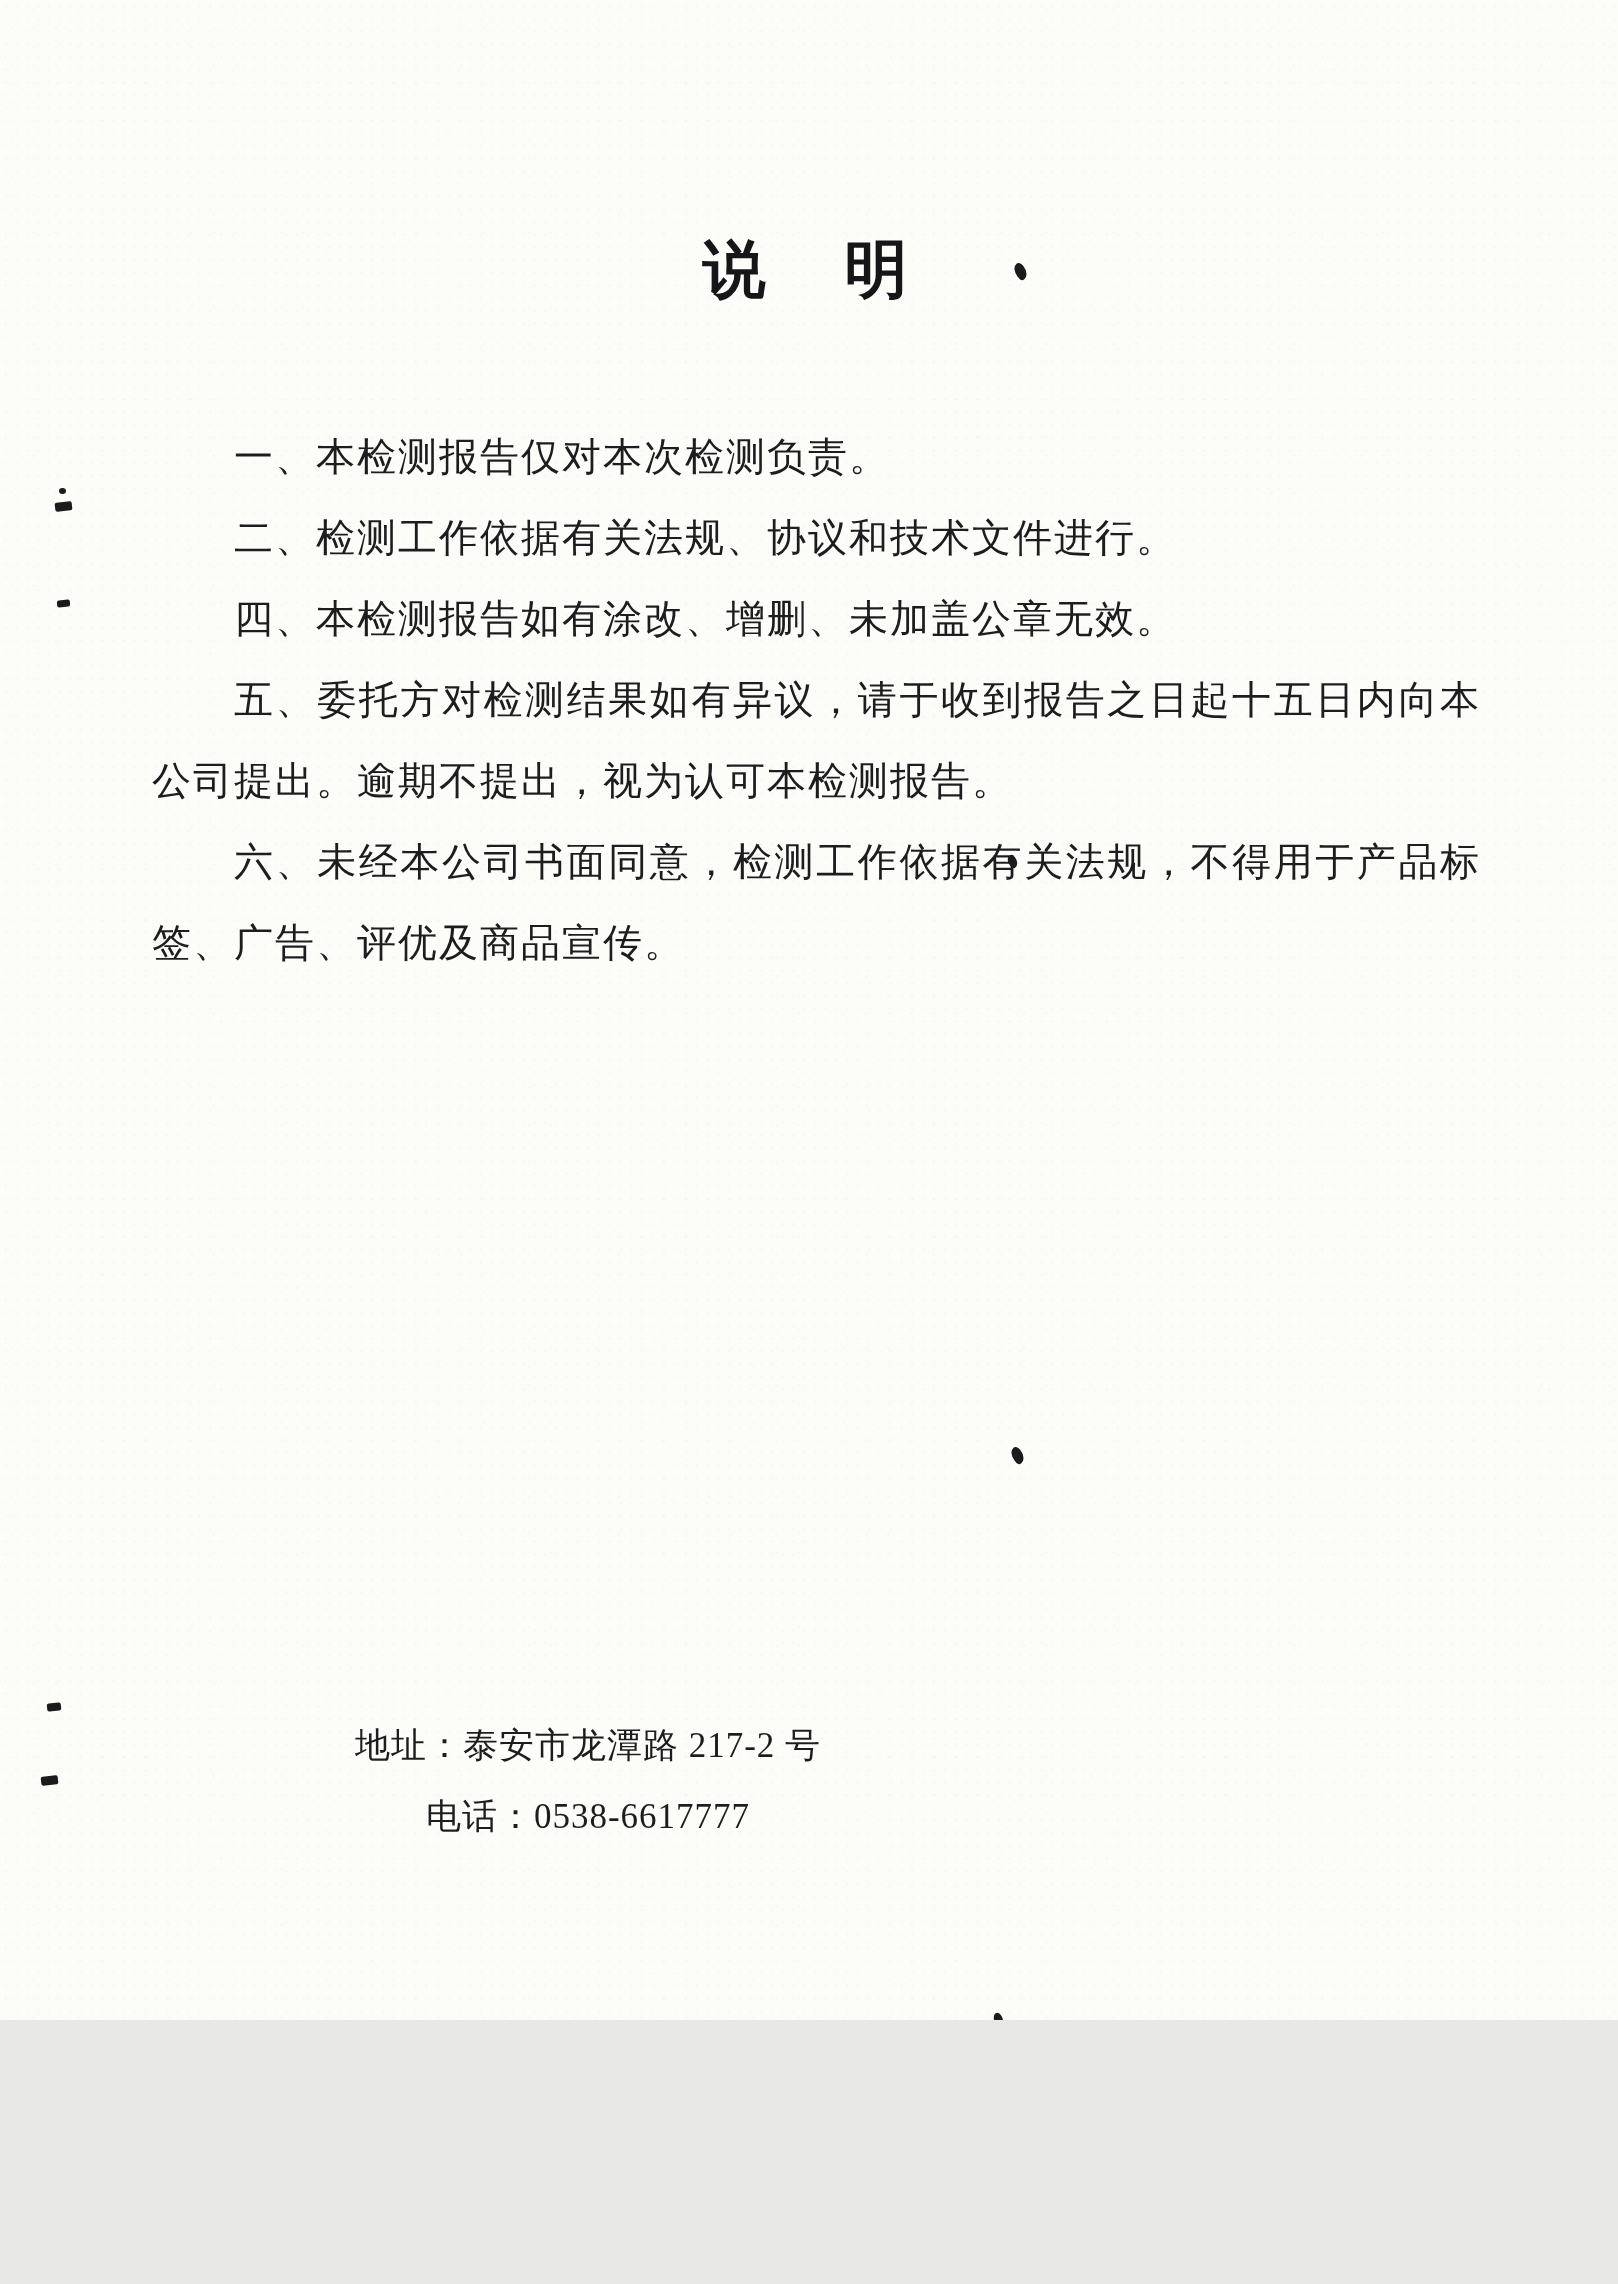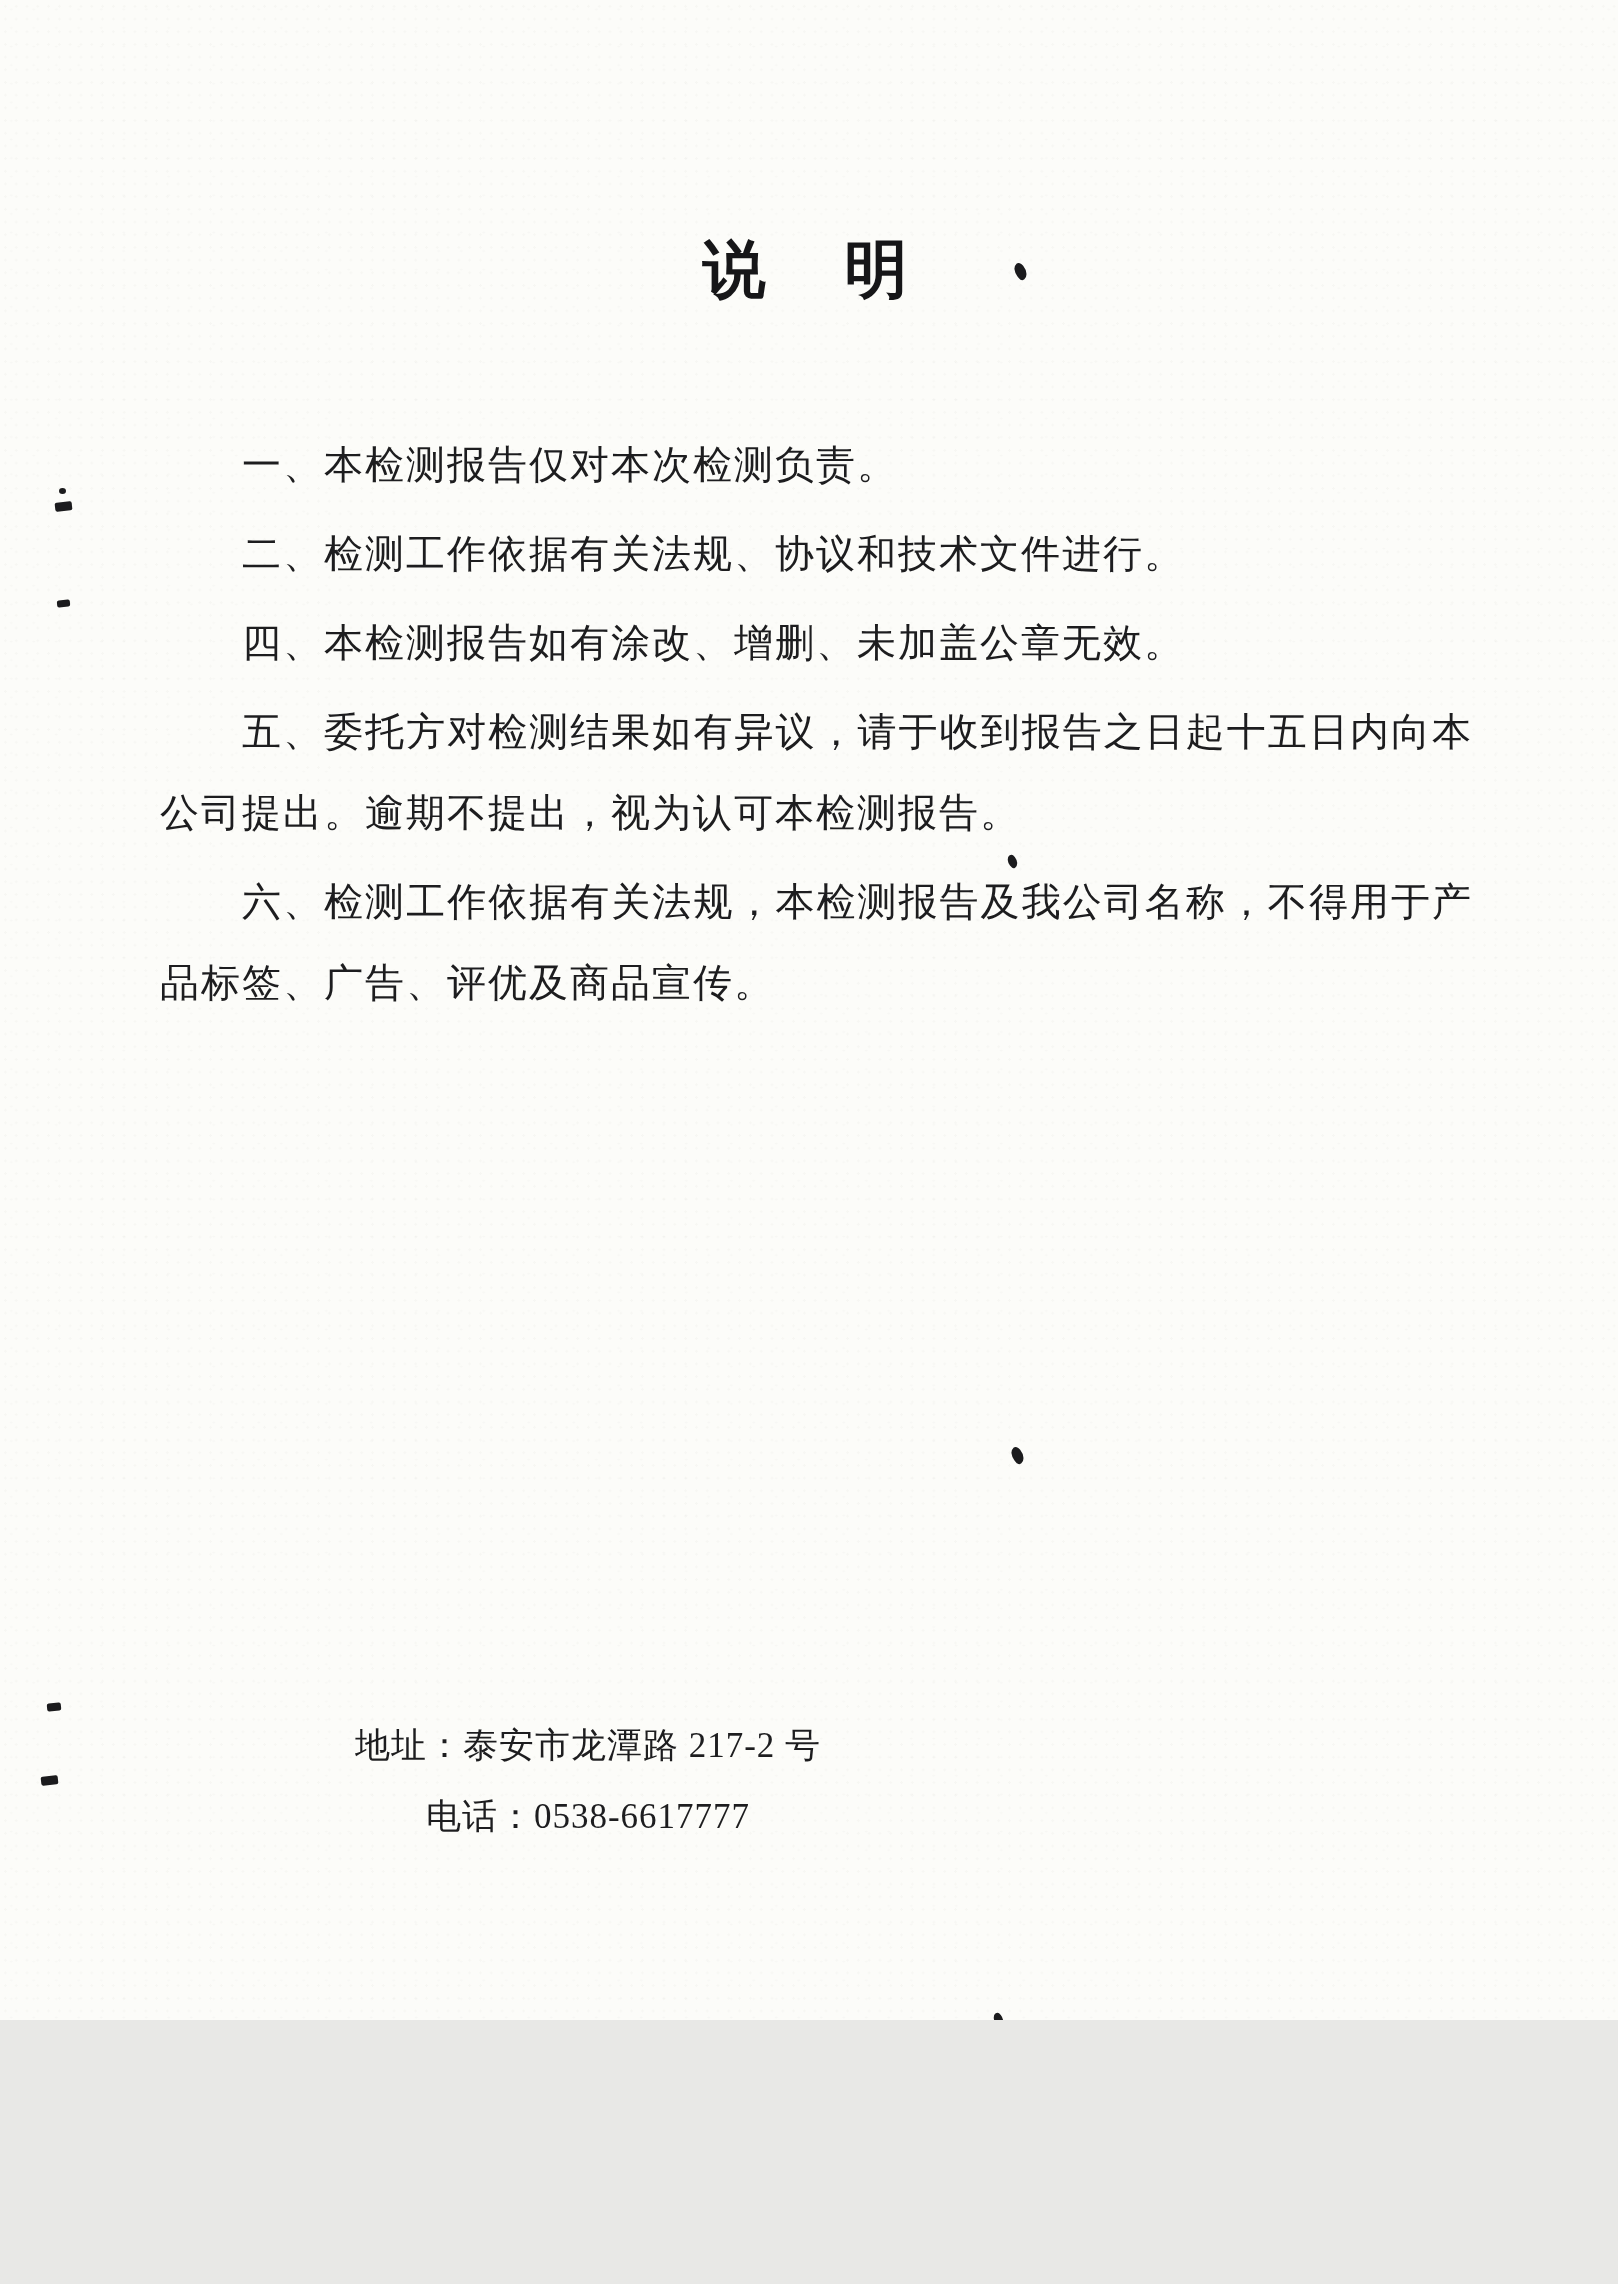--- a/index.html
+++ b/index.html
@@ -38,21 +38,21 @@
     top: 416px;
     left: 152px;
     width: 1329px;
     font-size: 39px;
     line-height: 81px;
     letter-spacing: 2px;
     text-align: justify;
     color: #1d1d1f;
   }
   .notes p {
-    margin: 8px;
+    margin: 0;
     padding: 0;
     text-indent: 82px; 
   }
   .footer {
     position: absolute;
     top: 1710px;
     left: 240px;
     right: 118px;
     display: flex;
     font-size: 35px;
@@ -95,21 +95,21 @@
 
 <div class="page">
 
   <h1 class="title">说　明</h1>
 
   <div class="notes">
     <p>一、本检测报告仅对本次检测负责。</p>
     <p>二、检测工作依据有关法规、协议和技术文件进行。</p>
     <p>四、本检测报告如有涂改、增删、未加盖公章无效。</p>
     <p>五、委托方对检测结果如有异议，请于收到报告之日起十五日内向本公司提出。逾期不提出，视为认可本检测报告。</p>
-    <p>六、检测工作依据有关法规，本检测报告及我公司名称，不得用于产品标签、广告、评优及商品宣传。</p>
+    <p>六、未经本公司书面同意，检测工作依据有关法规，不得用于产品标签、广告、评优及商品宣传。</p>
   </div>
 
   <div class="footer">
     <div class="footer-col-left">
       <p><span>地址：</span><span>泰安市龙潭路 217-2 号</span></p>
       <p><span>电话：</span><span>0538-6617777</span></p>
     </div>
   </div>
 
   <div class="speck speck-comma" style="left:1015px; top:263px;"></div>

